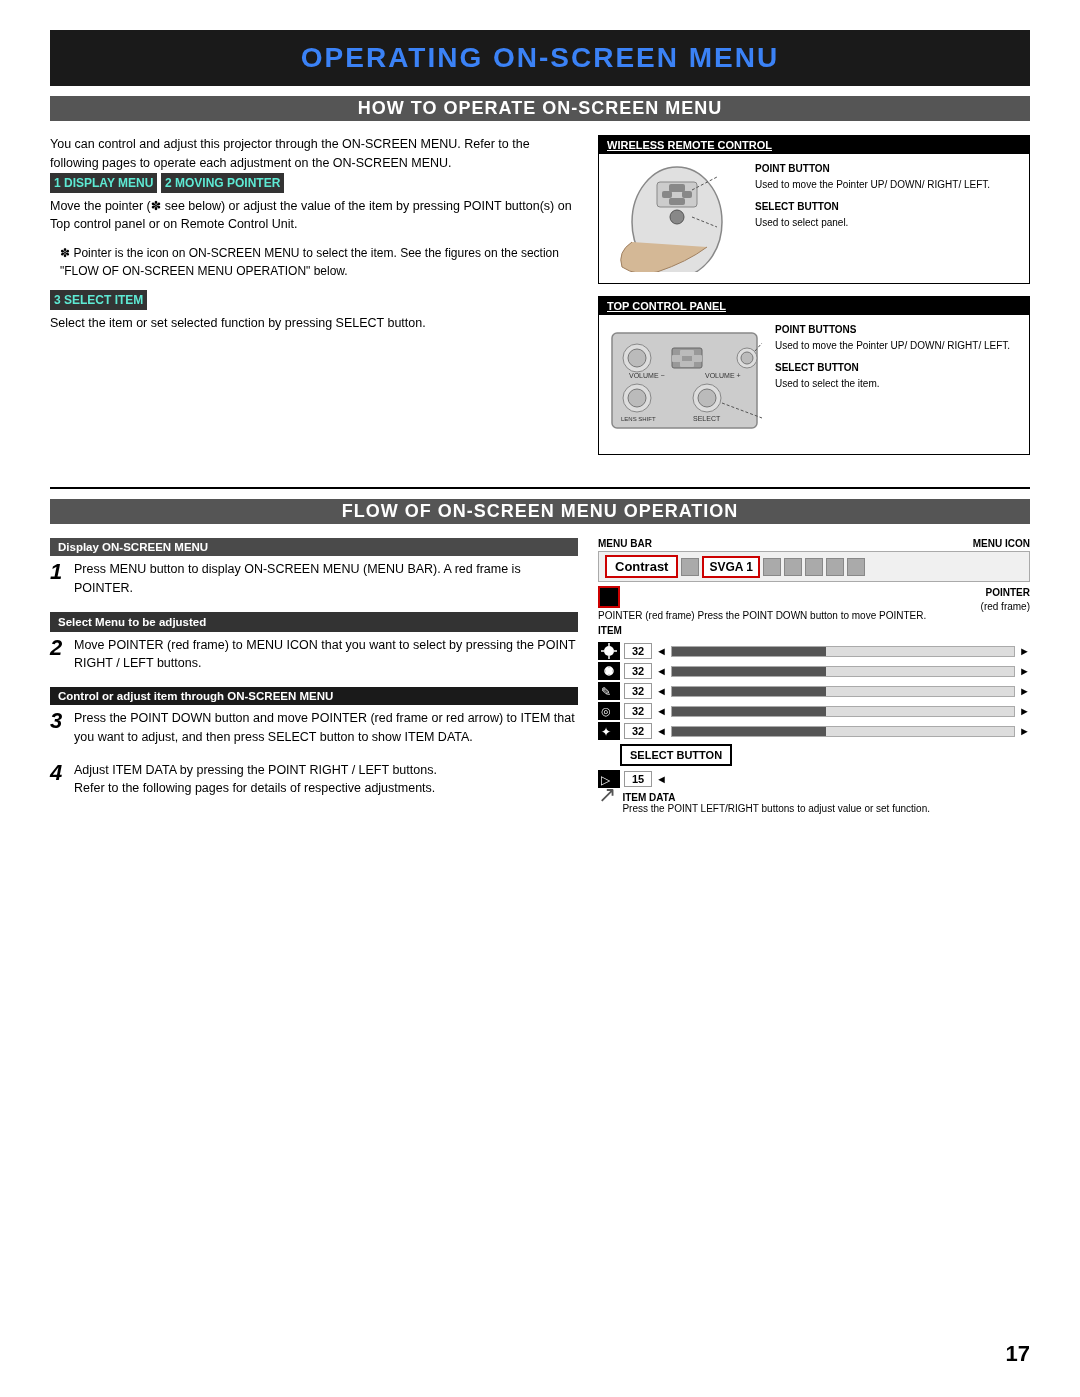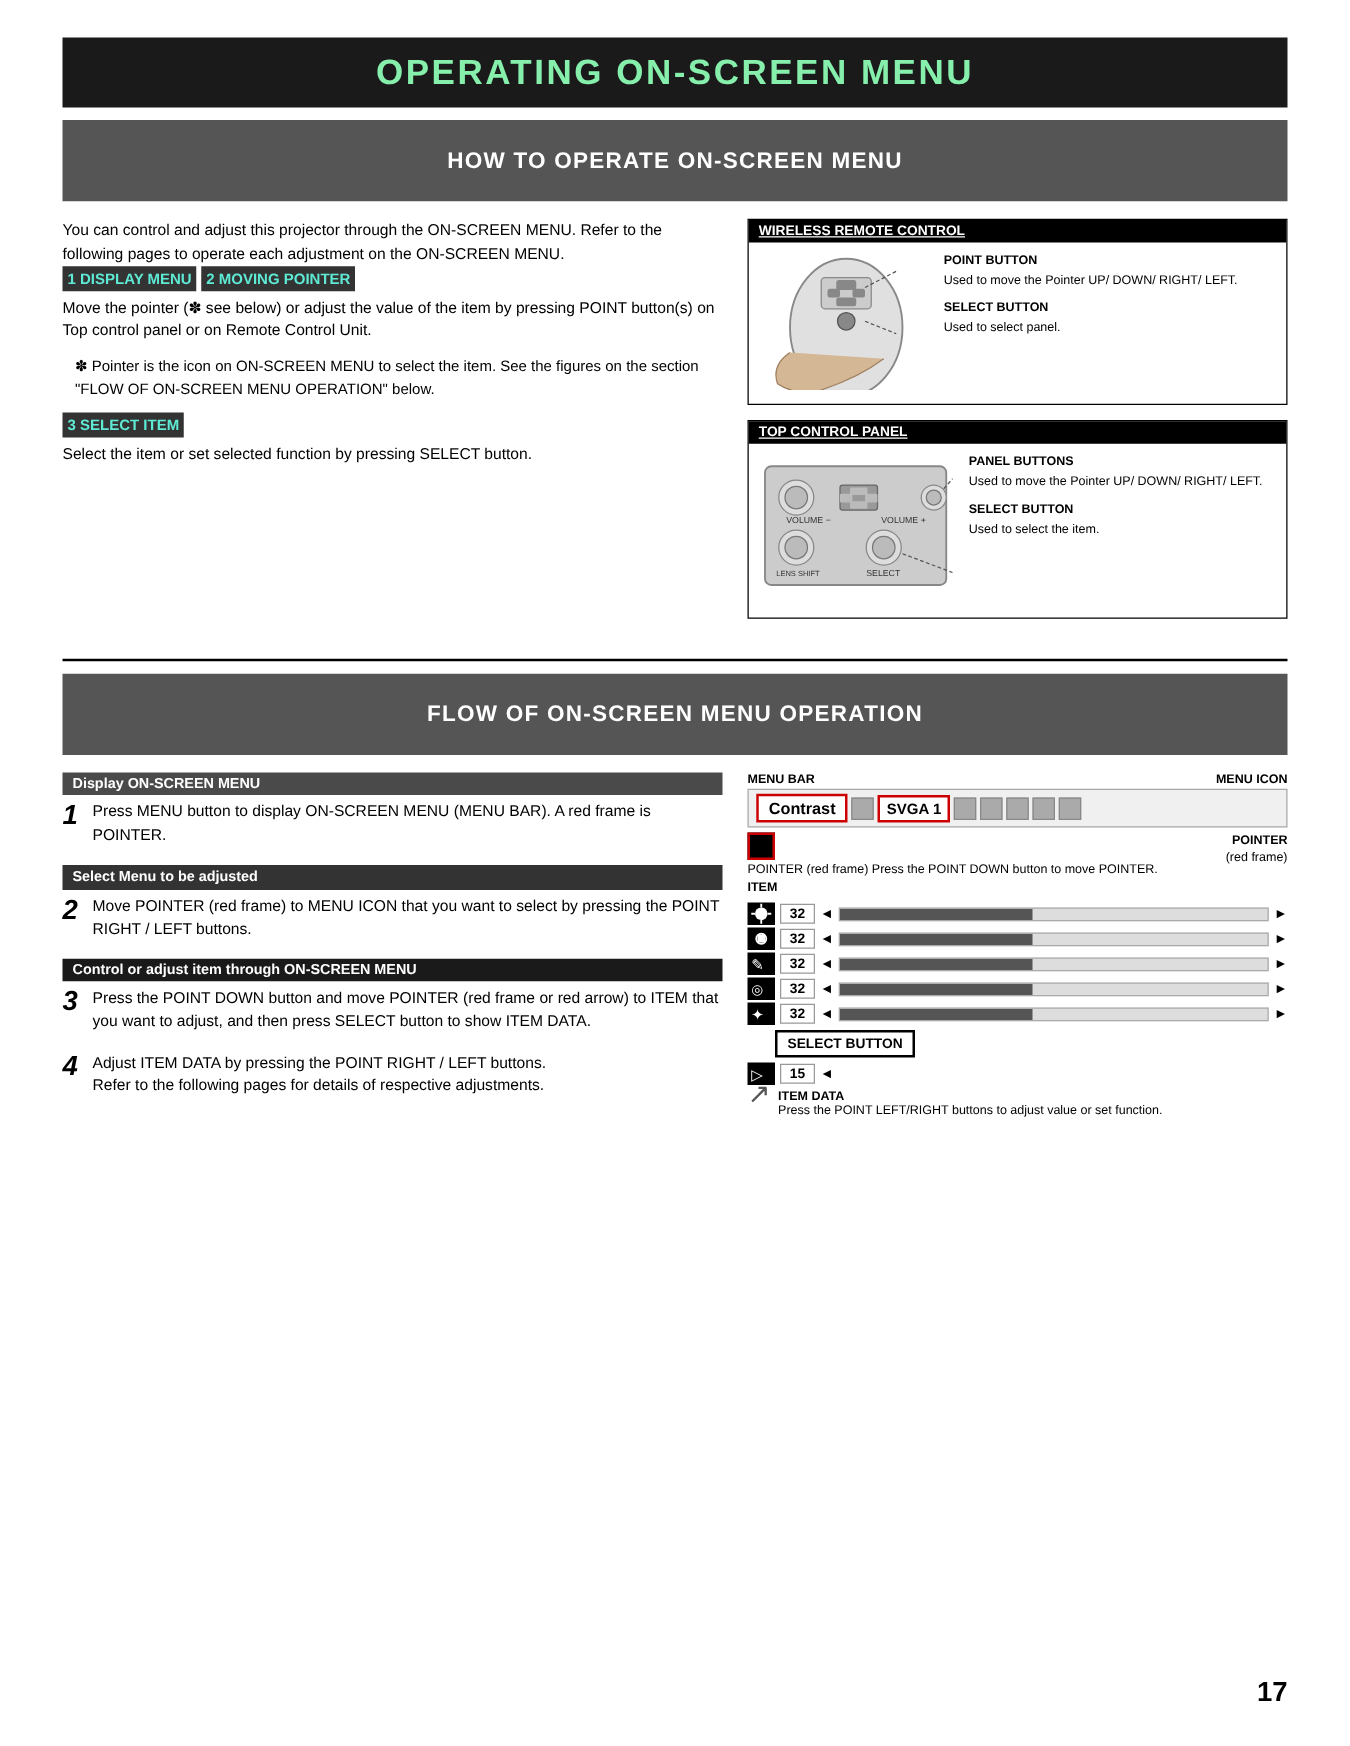--- a/index.html
+++ b/index.html
@@ -9,37 +9,37 @@
       background: #fff;
       color: #000;
       width: 1080px;
       min-height: 1397px;
       padding: 30px 50px 40px 50px;
     }
 
     
     .main-title {
       background: #1a1a1a;
-      color: #86efac;
+      color: #3b82f6;
       text-align: center;
       font-size: 28px;
       font-weight: bold;
       padding: 12px 20px;
       letter-spacing: 2px;
       margin-bottom: 10px;
     }
 
     
     .section-header {
       background: #555;
       color: #fff;
       text-align: center;
       font-size: 18px;
       font-weight: bold;
-      padding: 22px 20px;
+      padding: 2px 20px;
       letter-spacing: 1px;
       margin-bottom: 14px;
     }
 
     
     .how-to-section {
       display: flex;
       gap: 20px;
       margin-bottom: 20px;
     }
@@ -268,21 +268,21 @@
               <circle cx="100" cy="75" r="14" fill="#ddd" stroke="#888" stroke-width="1"></circle>
               <circle cx="100" cy="75" r="9" fill="#bbb" stroke="#777" stroke-width="1"></circle>
               <text x="86" y="98" font-size="7" fill="#333">SELECT</text>
 
               <line x1="148" y1="28" x2="155" y2="20" stroke="#555" stroke-width="1" stroke-dasharray="3,2"></line>
               <line x1="115" y1="80" x2="155" y2="95" stroke="#555" stroke-width="1" stroke-dasharray="3,2"></line>
             </svg>
           </div>
 
           <div style="font-size:10px; line-height:1.4;">
-            <div style="font-weight:bold; margin-bottom:2px;">PANEL BUTTONS</div>
+            <div style="font-weight:bold; margin-bottom:2px;">POINT BUTTONS</div>
             <div style="margin-bottom:8px;">Used to move the Pointer UP/ DOWN/ RIGHT/ LEFT.</div>
             <div style="font-weight:bold; margin-bottom:2px;">SELECT BUTTON</div>
             <div>Used to select the item.</div>
           </div>
         </div>
       </div>
     </div>
 
   </div>
 </div>

